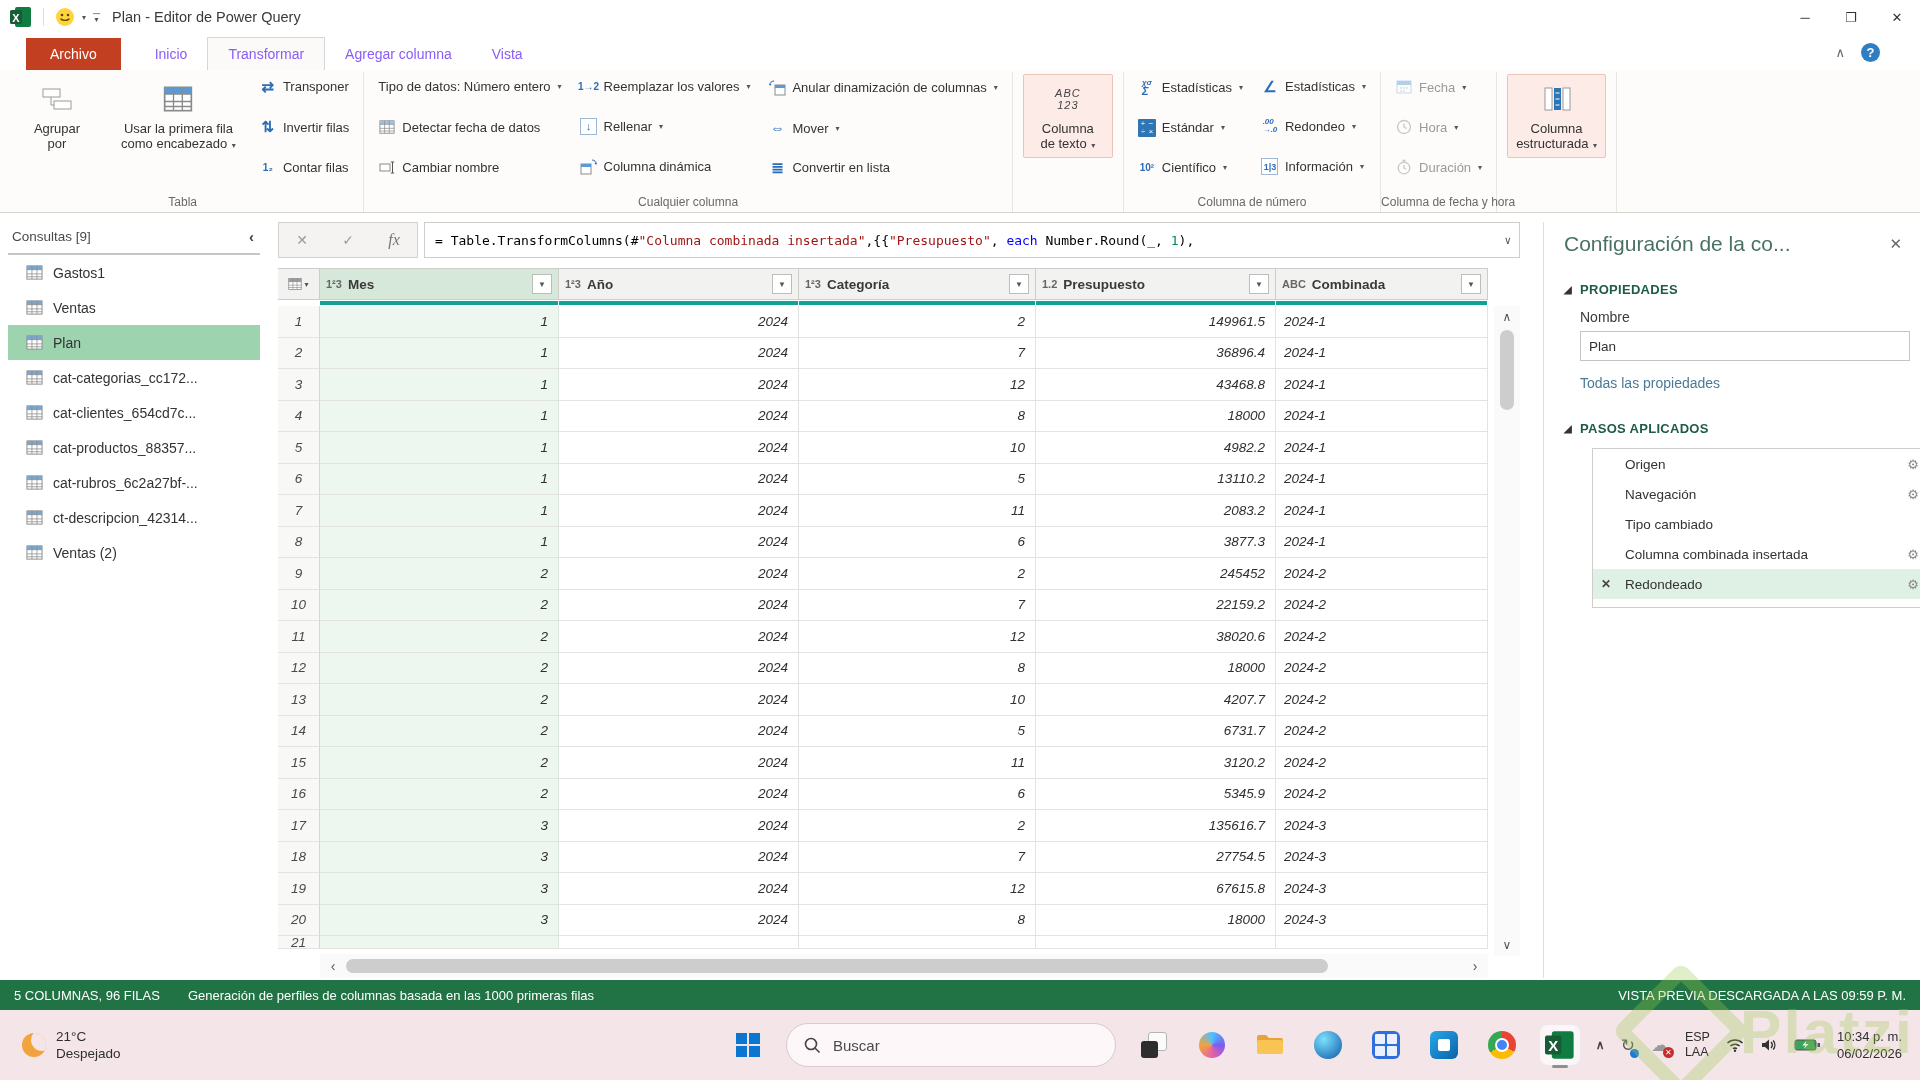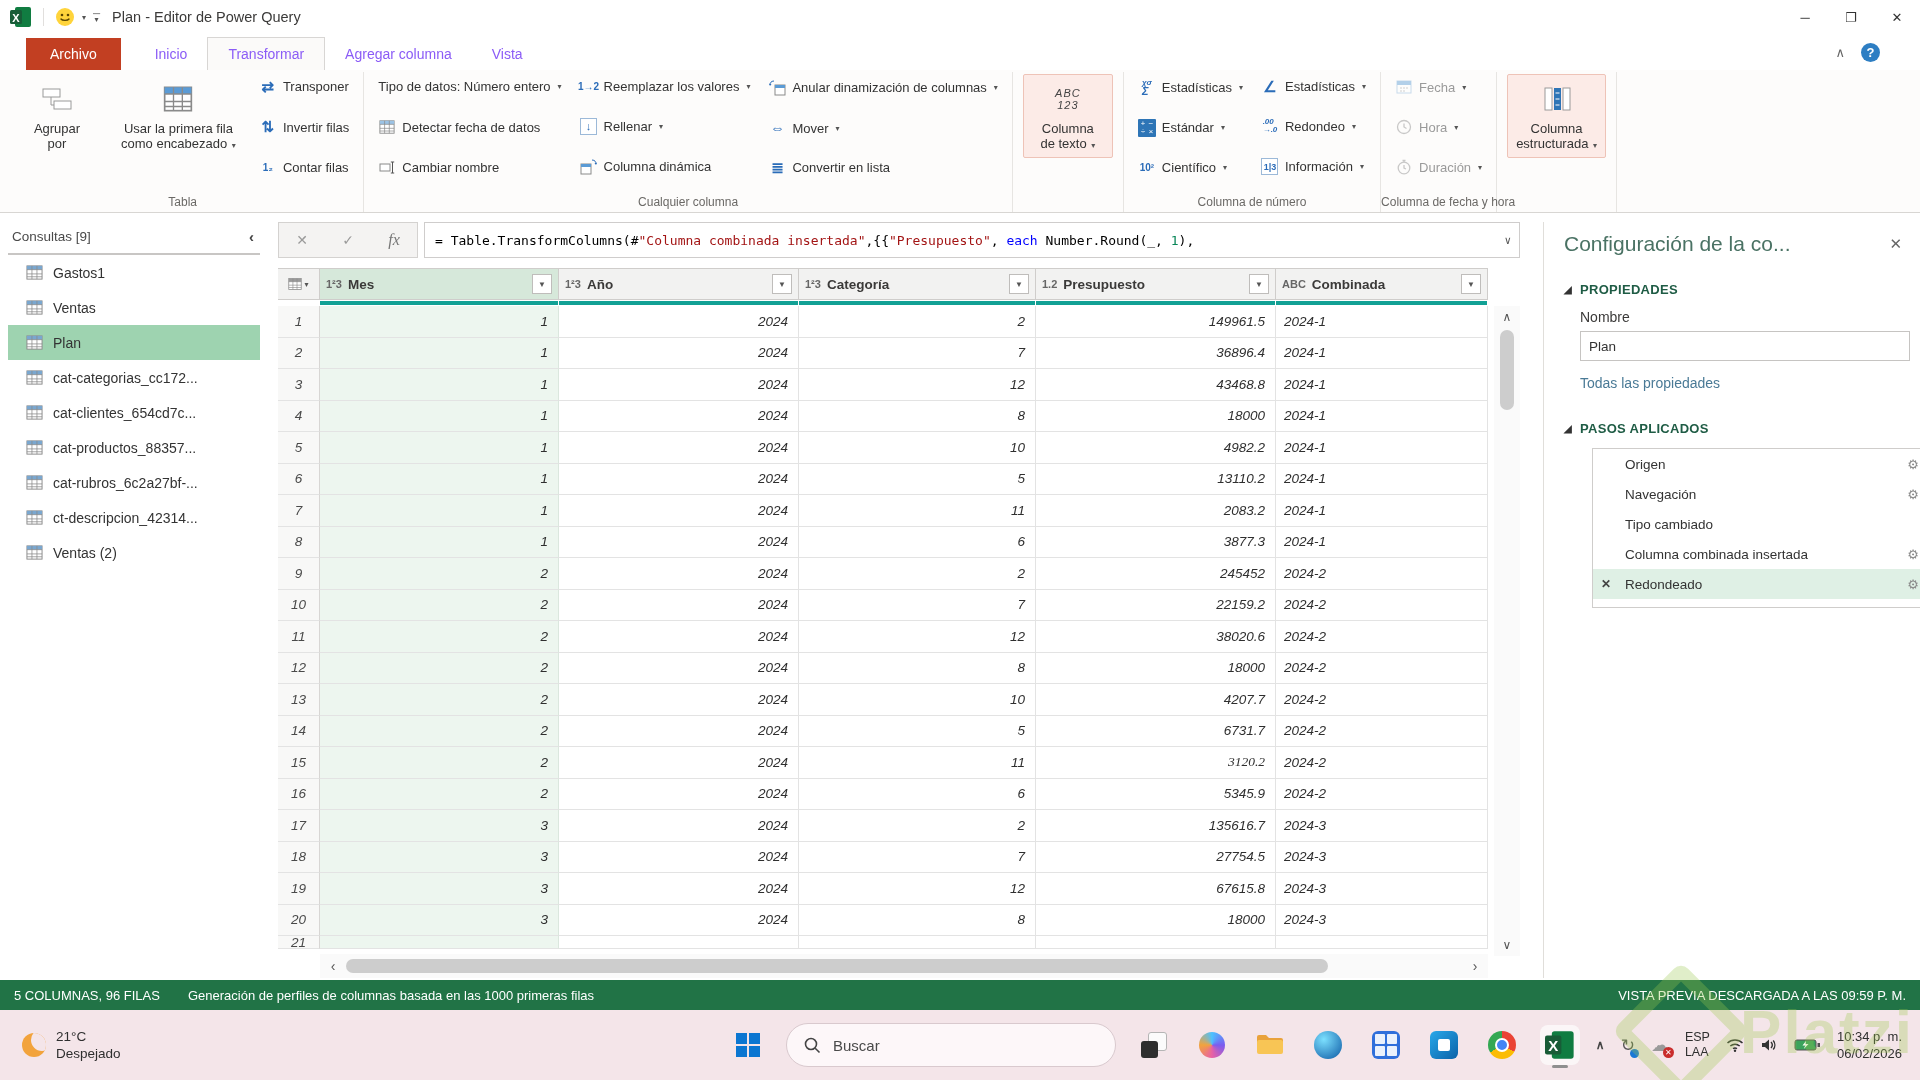--- a/index.html
+++ b/index.html
@@ -719,21 +719,21 @@
           <div class="gcell num" style="width: 240px;">2024</div>
           <div class="gcell num" style="width: 237px;">5</div>
           <div class="gcell num" style="width: 240px;">6731.7</div>
           <div class="gcell txt" style="width: 212px;">2024-2</div>
         </div>
         <div class="grow">
           <div class="gcell rownum" style="width: 42px;">15</div>
           <div class="gcell num mescol" style="width: 239px;">2</div>
           <div class="gcell num" style="width: 240px;">2024</div>
           <div class="gcell num" style="width: 237px;">11</div>
-          <div class="gcell num" style="width: 240px; font-family: Liberation Serif, serif;">3120.2</div>
+          <div class="gcell num" style="width: 240px;">3120.2</div>
           <div class="gcell txt" style="width: 212px;">2024-2</div>
         </div>
         <div class="grow">
           <div class="gcell rownum" style="width: 42px;">16</div>
           <div class="gcell num mescol" style="width: 239px;">2</div>
           <div class="gcell num" style="width: 240px;">2024</div>
           <div class="gcell num" style="width: 237px;">6</div>
           <div class="gcell num" style="width: 240px;">5345.9</div>
           <div class="gcell txt" style="width: 212px;">2024-2</div>
         </div>

